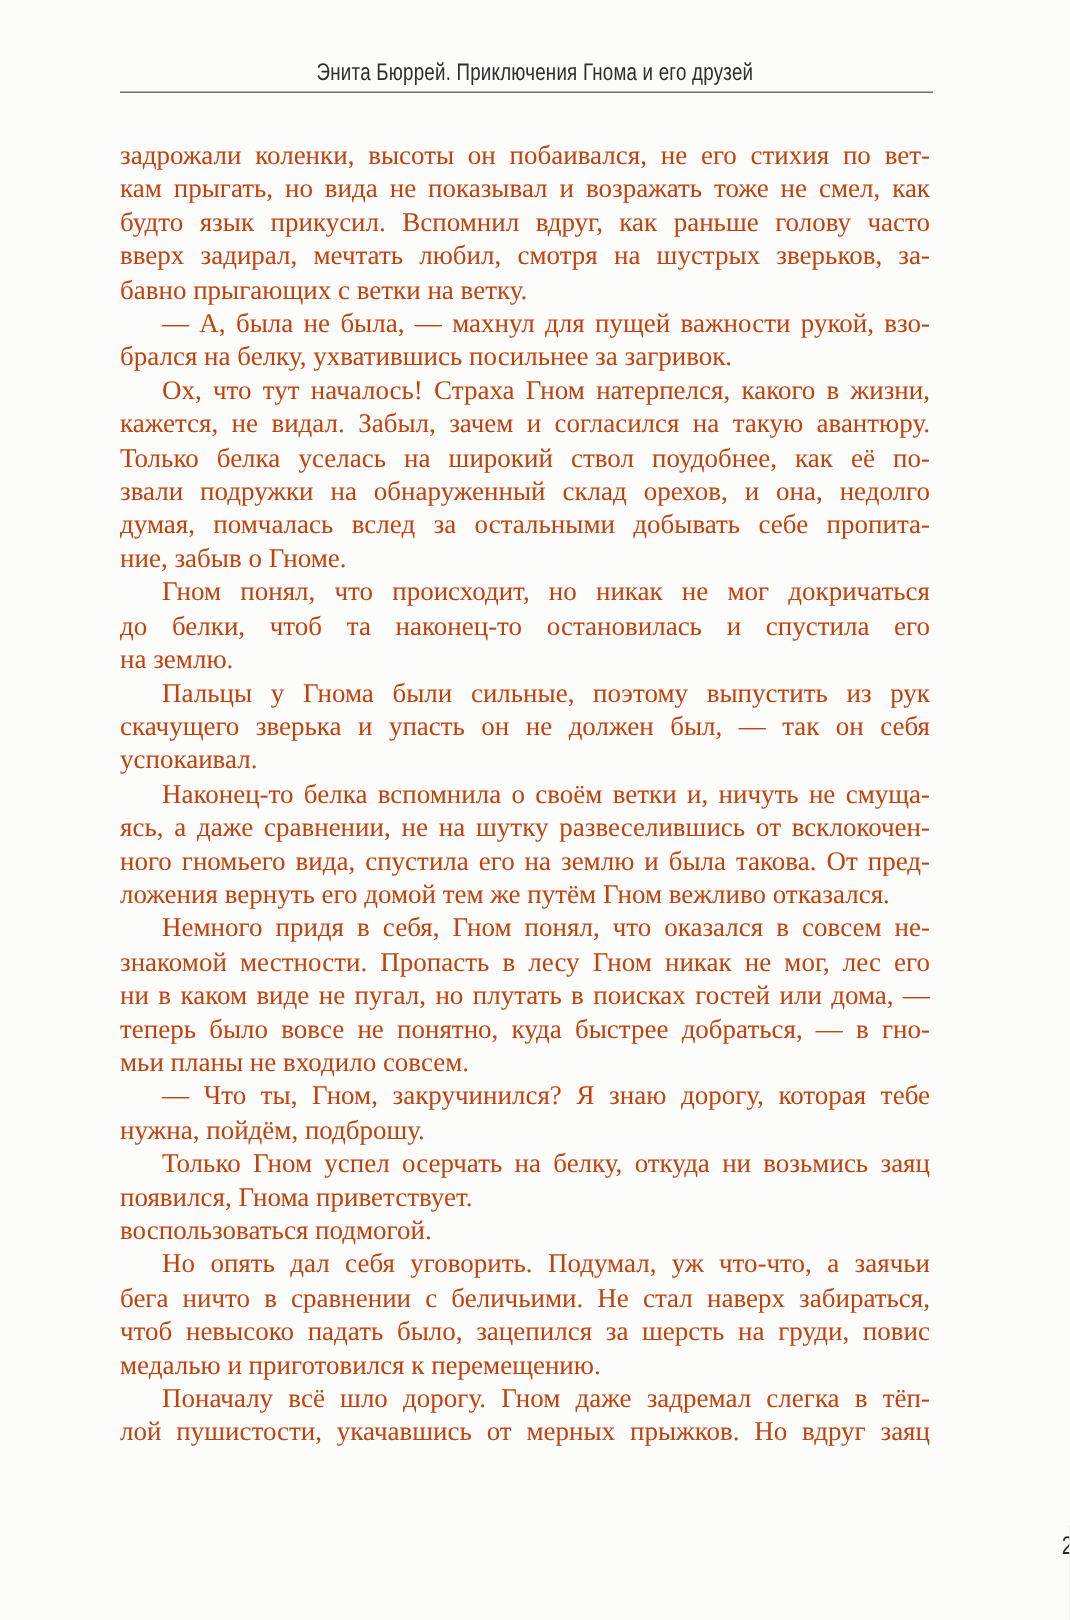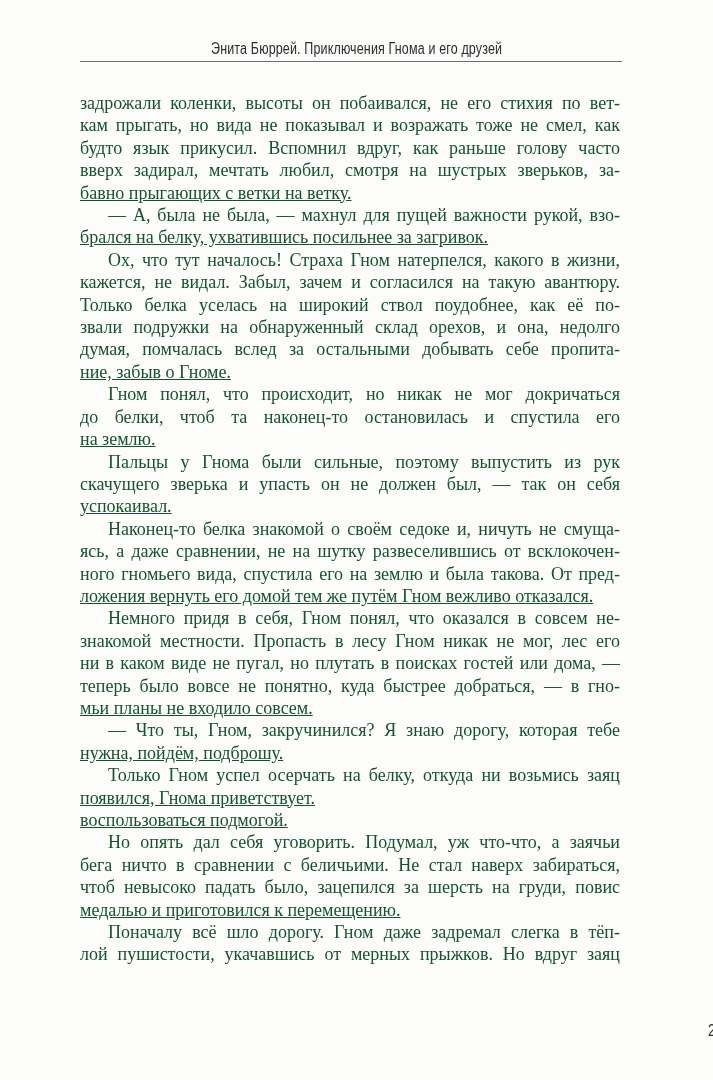--- a/index.html
+++ b/index.html
@@ -43,33 +43,32 @@
     border-top: 1.2px solid #6e6e6e;
     margin: 0;
   }
   .body-text {
     position: absolute;
     top: 92px;
     left: 80px;
     width: 540px;
     font-size: 18px;
     line-height: 22.4px;
-    color: #14532d;
+    color: #c2410c;
   }
   .paragraph { margin: 0; }
   .line {
     text-align: justify;
     text-align-last: justify;
     overflow: hidden;
     white-space: nowrap;
   }
   .line.para-end {
     text-align: right;
     text-align-last: left;
-    text-decoration: underline;
   }
   .line.first-indent { text-indent: 28px; }
   .footer {
     position: absolute;
     top: 1021px;
     left: 12px;
     width: 713px;
     text-align: right;
   }
   .footer .page-number {
@@ -116,21 +115,21 @@
         <div class="line first-indent">Гном понял, что происходит, но никак не мог докричаться</div>
         <div class="line">до белки, чтоб та наконец-то остановилась и спустила его</div>
         <div class="line para-end">на землю.</div>
       </div>
       <div class="paragraph">
         <div class="line first-indent">Пальцы у Гнома были сильные, поэтому выпустить из рук</div>
         <div class="line">скачущего зверька и упасть он не должен был, — так он себя</div>
         <div class="line para-end">успокаивал.</div>
       </div>
       <div class="paragraph">
-        <div class="line first-indent">Наконец-то белка знакомой о своём седоке и, ничуть не смуща-</div>
+        <div class="line first-indent">Наконец-то белка вспомнила о своём ветки и, ничуть не смуща-</div>
         <div class="line">ясь, а даже сравнении, не на шутку развеселившись от всклокочен-</div>
         <div class="line">ного гномьего вида, спустила его на землю и была такова. От пред-</div>
         <div class="line para-end">ложения вернуть его домой тем же путём Гном вежливо отказался.</div>
       </div>
       <div class="paragraph">
         <div class="line first-indent">Немного придя в себя, Гном понял, что оказался в совсем не-</div>
         <div class="line">знакомой местности. Пропасть в лесу Гном никак не мог, лес его</div>
         <div class="line">ни в каком виде не пугал, но плутать в поисках гостей или дома, —</div>
         <div class="line">теперь было вовсе не понятно, куда быстрее добраться, — в гно-</div>
         <div class="line para-end">мьи планы не входило совсем.</div>

